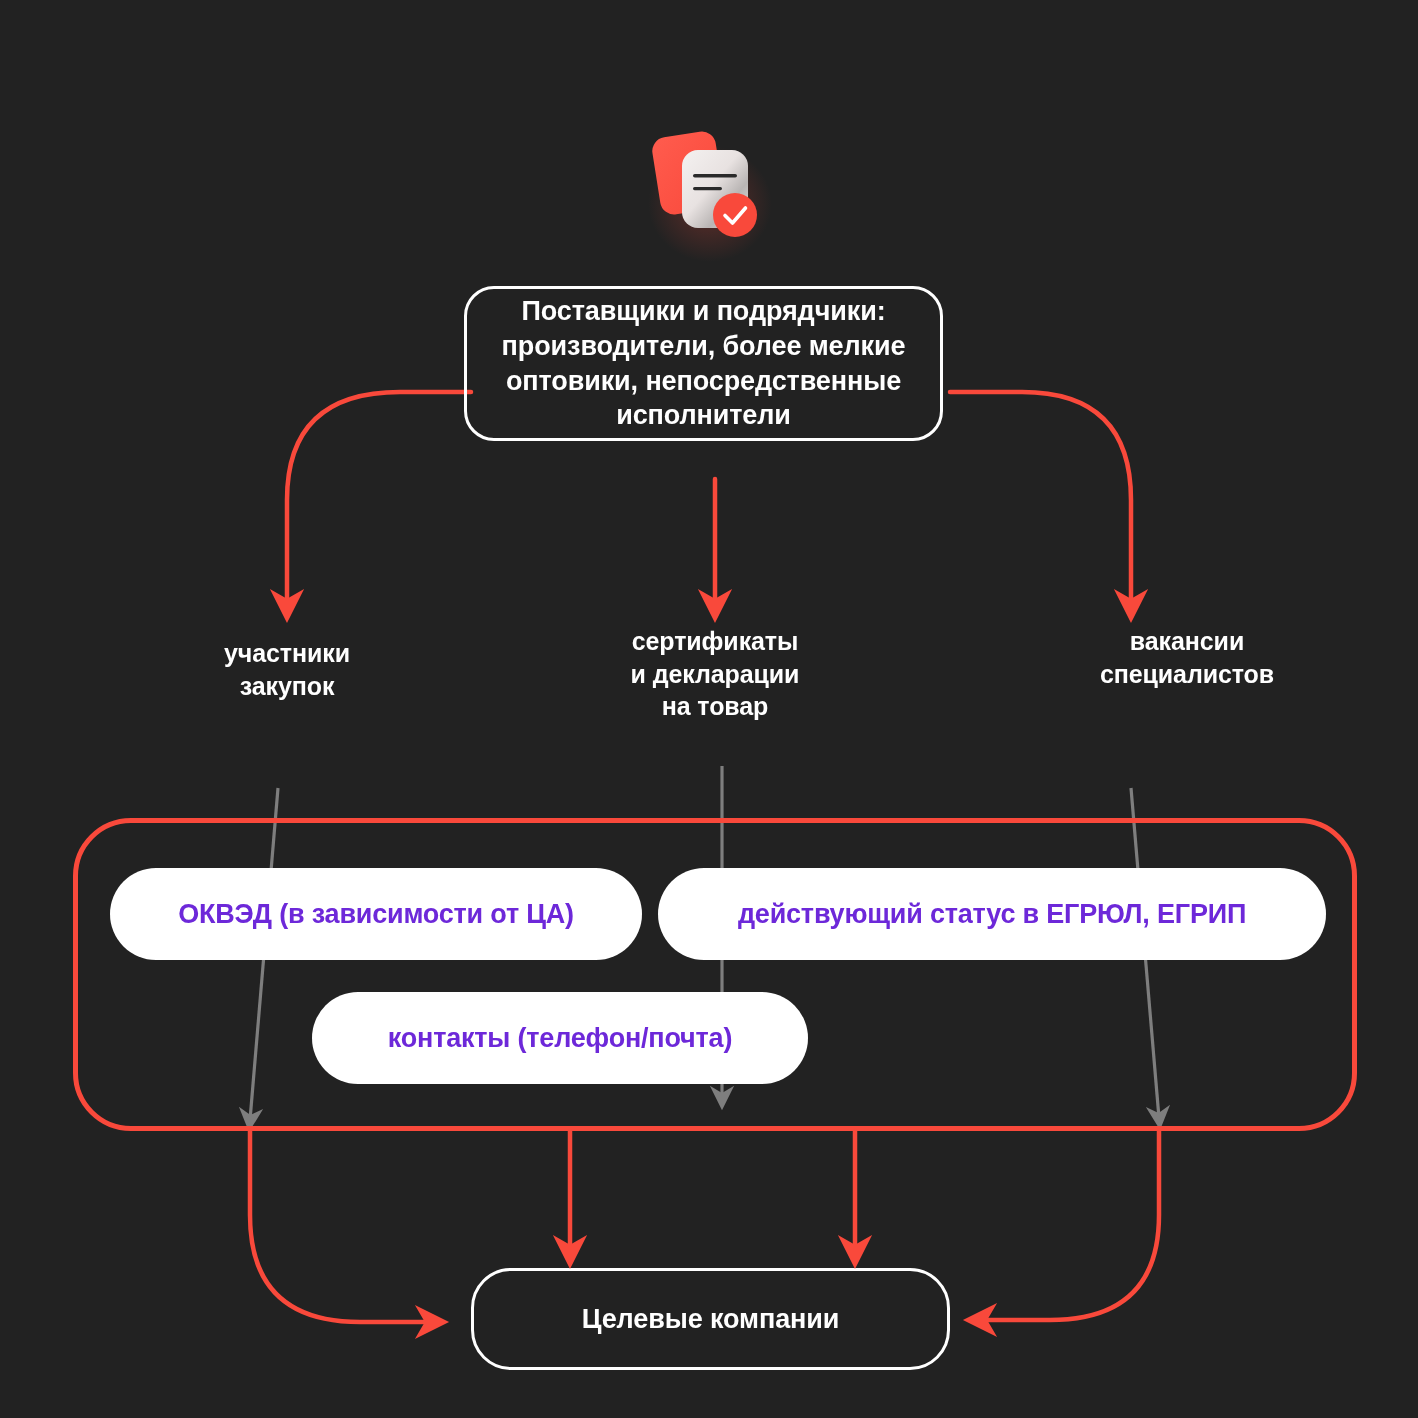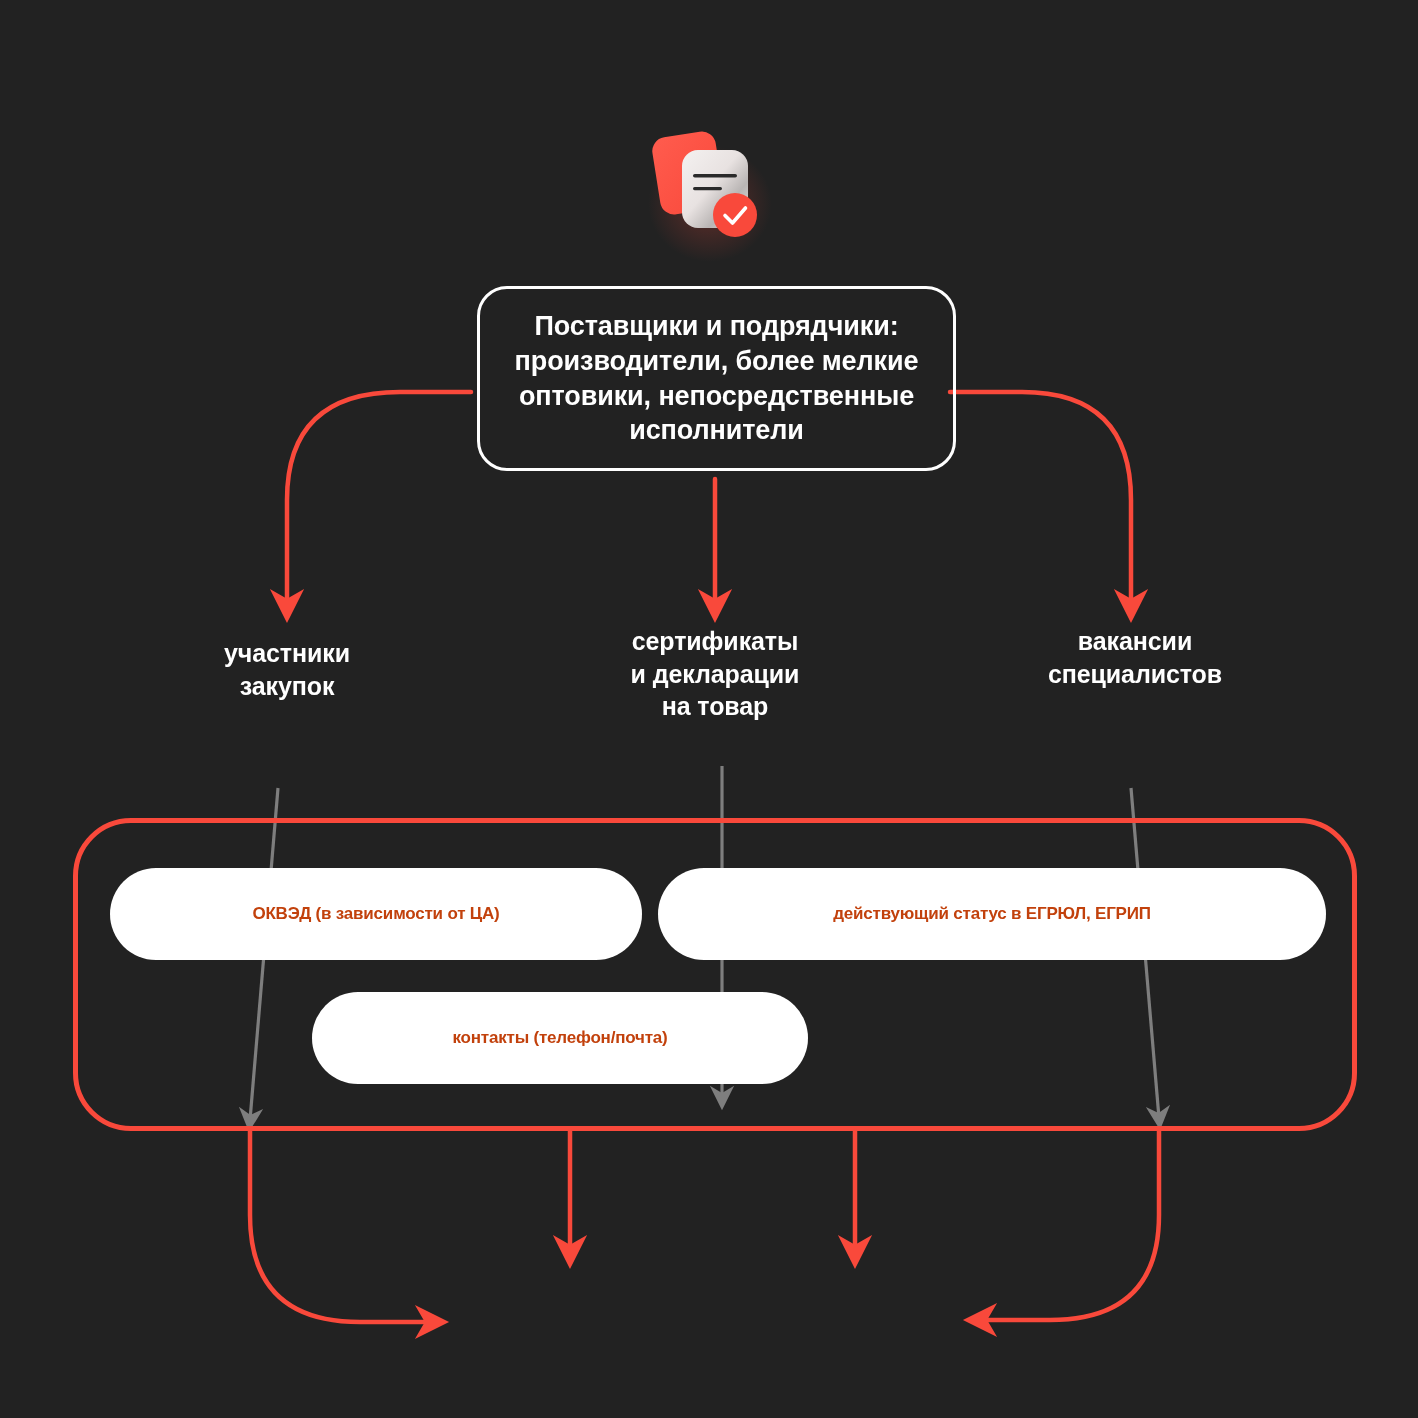--- a/index.html
+++ b/index.html
@@ -53,24 +53,24 @@
     border: 3px solid #ffffff;
     background: transparent;
     color: #ffffff;
     display: flex;
     align-items: center;
     justify-content: center;
     text-align: center;
     z-index: 4;
   }
   #box-suppliers {
-    left: 477px;
+    left: 464px;
     top: 286px;
     width: 479px;
-    height: 185px;
+    height: 155px;
     border-radius: 30px;
     padding: 4px 14px;
   }
   #box-suppliers .box-text {
     font-size: 27px;
     font-weight: 700;
     line-height: 1.28;
     letter-spacing: -0.1px;
   }
   #box-target {
@@ -93,44 +93,44 @@
     font-size: 25px;
     font-weight: 700;
     line-height: 1.30;
     text-align: center;
     letter-spacing: -0.1px;
     z-index: 4;
     white-space: pre-line;
   }
   #label-0 { left: 152px; top: 637px; width: 270px; }
   #label-1 { left: 580px; top: 625px; width: 270px; }
-  #label-2 { left: 1000px; top: 625px; width: 270px; }
+  #label-2 { left: 1052px; top: 625px; width: 270px; }
 
   
   #criteria-box {
     position: absolute;
     box-sizing: border-box;
     left: 73px;
     top: 818px;
     width: 1284px;
     height: 313px;
     border: 5px solid #F9493B;
     border-radius: 58px;
     z-index: 2;
   }
   .pill {
     position: absolute;
     box-sizing: border-box;
     background: #ffffff;
-    color: #c2410c;
+    color: #6d28d9;
     border-radius: 100px;
     display: flex;
     align-items: center;
     justify-content: center;
-    font-size: 17px;
+    font-size: 27px;
     font-weight: 700;
     letter-spacing: -0.2px;
     white-space: nowrap;
     z-index: 3;
   }
   #pill-0 { left: 110px;  top: 868px;  width: 532px; height: 92px; }
   #pill-1 { left: 658px;  top: 868px;  width: 668px; height: 92px; }
   #pill-2 { left: 312px;  top: 992px;  width: 496px; height: 92px; }
   #pill-3 { left: 820px;  top: 992px;  width: 192px; height: 92px; }
 </style>
@@ -227,14 +227,17 @@
 
     <g>
       <path d="M855,1131 L855,1252" fill="none" stroke="#F9493B" stroke-width="4.5" stroke-linecap="round" marker-end="url(#arrow-red)"></path>
     </g>
 
     <g>
       <path d="M1159,1131 L1159,1215 Q1159,1320 1050,1320 L980,1320" fill="none" stroke="#F9493B" stroke-width="4.5" stroke-linecap="round" marker-end="url(#arrow-red)"></path>
     </g>
   </svg>
 
+  <div class="outline-box" id="box-target">
+    <span class="box-text">Целевые компании</span>
+  </div>
 
 </div>
 
 </body></html>

